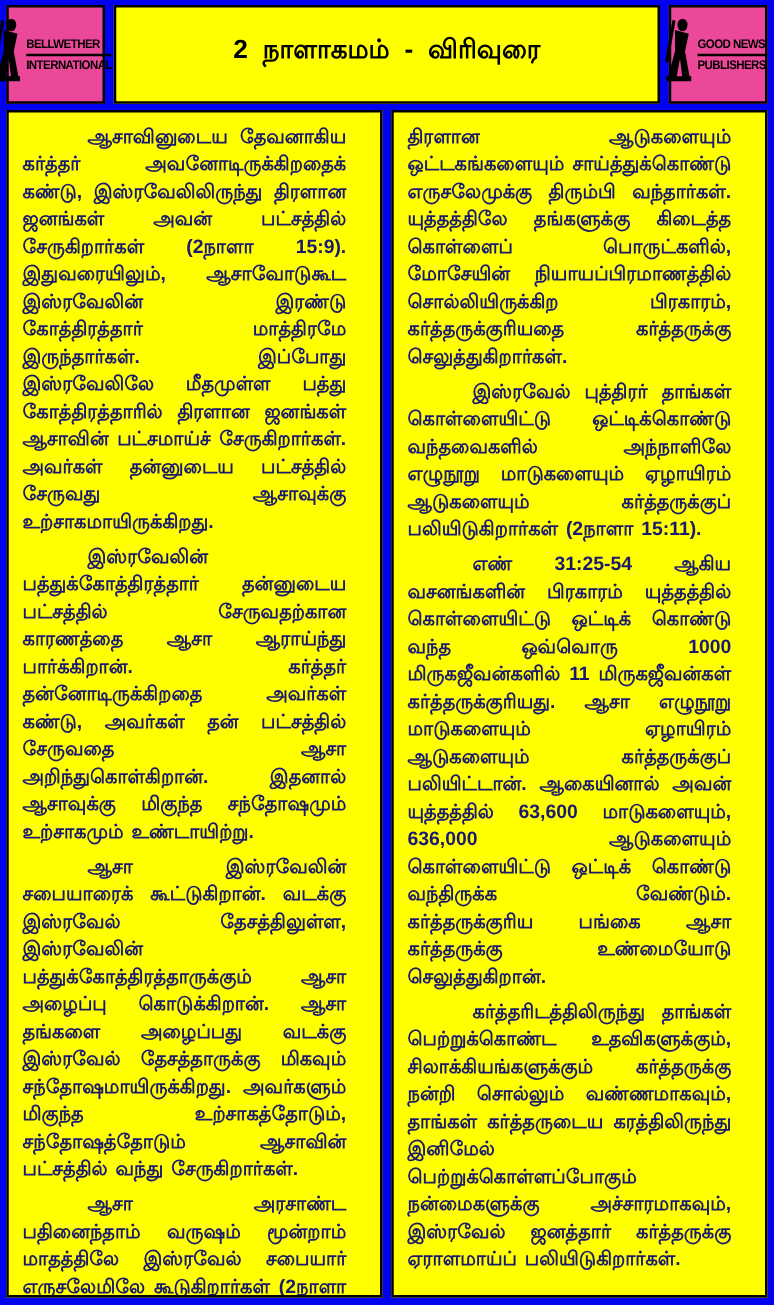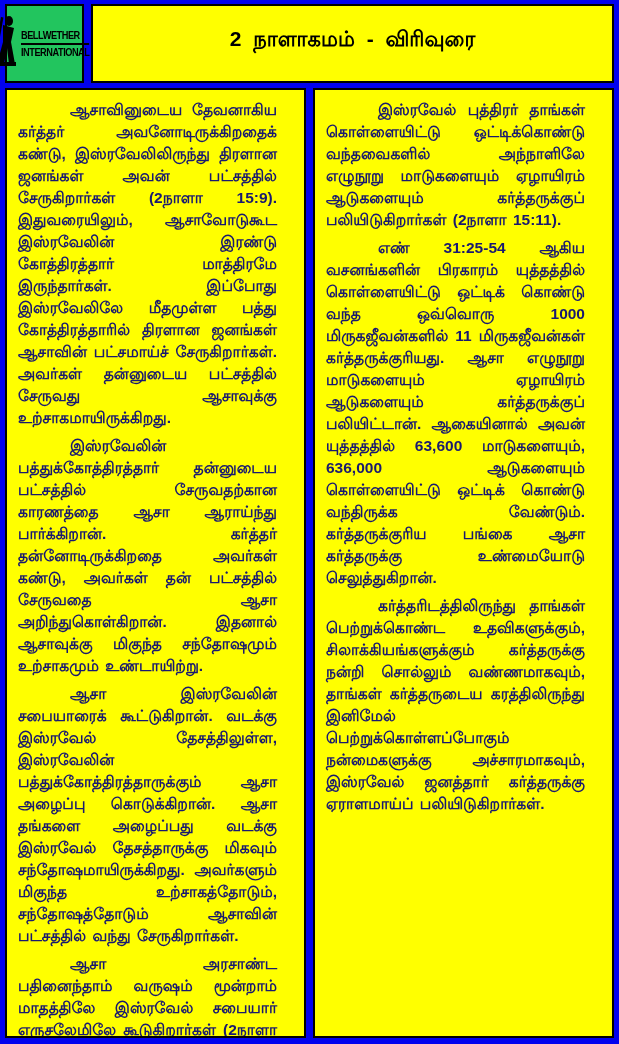--- a/index.html
+++ b/index.html
@@ -17,21 +17,21 @@
   }
   
   .header{
     display:flex;
     gap:7px;
     height:79px;
   }
   .logo-box{
     width:79px;
     box-sizing:border-box;
-    background:#22c55e;
+    background:#ec4899;
     border:2px solid #000;
     display:flex;
     align-items:center;
     justify-content:center;
     gap:3px;
     padding:2px;
   }
   .logo-figure{flex:0 0 auto;}
   .logo-text{
     display:flex;flex-direction:column;
@@ -116,34 +116,51 @@
       <span class="logo-text">
         <span class="l1">BELLWETHER</span>
         <span class="l2">INTERNATIONAL</span>
       </span>
     </div>
 
     <div class="title-box">
       <div class="title-tamil">2 நாளாகமம் - விரிவுரை</div>
     </div>
 
+    <div class="logo-box">
+      <span class="logo-figure">
+        <svg width="24" height="52" viewBox="0 0 24 52">
+          <g fill="#000">
+            <ellipse cx="15" cy="5" rx="4" ry="5"></ellipse>
+            <path d="M9 9 L20 12 L17 26 L21 48 L15 48 L13 32 L10 48 L3 48 L9 26 Z"></path>
+            <rect x="4" y="1" width="2.5" height="34" transform="rotate(10 5 18)"></rect>
+            <path d="M2 46 L22 46 L22 50 L2 50 Z"></path>
+          </g>
+        </svg>
+      </span>
+      <span class="logo-text">
+        <span class="l1">GOOD NEWS</span>
+        <span class="l2">PUBLISHERS</span>
+      </span>
+    </div>
 
   </div>
 
   <div class="body-row">
 
     <div class="column">
       <p>ஆசாவினுடைய தேவனாகிய கர்த்தர் அவனோடிருக்கிறதைக் கண்டு, இஸ்ரவேலிலிருந்து திரளான ஜனங்கள் அவன் பட்சத்தில் சேருகிறார்கள் (2நாளா 15:9). இதுவரையிலும், ஆசாவோடுகூட இஸ்ரவேலின் இரண்டு கோத்திரத்தார் மாத்திரமே இருந்தார்கள். இப்போது இஸ்ரவேலிலே மீதமுள்ள பத்து கோத்திரத்தாரில் திரளான ஜனங்கள் ஆசாவின் பட்சமாய்ச் சேருகிறார்கள். அவர்கள் தன்னுடைய பட்சத்தில் சேருவது ஆசாவுக்கு உற்சாகமாயிருக்கிறது.</p>
       <p>இஸ்ரவேலின் பத்துக்கோத்திரத்தார் தன்னுடைய பட்சத்தில் சேருவதற்கான காரணத்தை ஆசா ஆராய்ந்து பார்க்கிறான். கர்த்தர் தன்னோடிருக்கிறதை அவர்கள் கண்டு, அவர்கள் தன் பட்சத்தில் சேருவதை ஆசா அறிந்துகொள்கிறான். இதனால் ஆசாவுக்கு மிகுந்த சந்தோஷமும் உற்சாகமும் உண்டாயிற்று.</p>
       <p>ஆசா இஸ்ரவேலின் சபையாரைக் கூட்டுகிறான். வடக்கு இஸ்ரவேல் தேசத்திலுள்ள, இஸ்ரவேலின் பத்துக்கோத்திரத்தாருக்கும் ஆசா அழைப்பு கொடுக்கிறான். ஆசா தங்களை அழைப்பது வடக்கு இஸ்ரவேல் தேசத்தாருக்கு மிகவும் சந்தோஷமாயிருக்கிறது. அவர்களும் மிகுந்த உற்சாகத்தோடும், சந்தோஷத்தோடும் ஆசாவின் பட்சத்தில் வந்து சேருகிறார்கள்.</p>
       <p>ஆசா அரசாண்ட பதினைந்தாம் வருஷம் மூன்றாம் மாதத்திலே இஸ்ரவேல் சபையார் எருசலேமிலே கூடுகிறார்கள் (2நாளா 15:10). இஸ்ரவேல் புத்திரர் மூன்றாம் மாதத்திலே பெந்தெகொஸ்தே பண்டிகையை ஆசரிப்பது வழக்கம். ஆசா ஒருவேளை இஸ்ரவேல் சபையார் எல்லோரையும், பெந்தெகொஸ்தே பண்டிகையின்போது கூட்டிச்சேர்த்திருக்கலாம் என்று வேதபண்டிதர்கள் சொல்லுகிறார்கள்.</p>
 
     </div>
 
     <div class="column">
+      <p class="no-indent">திரளான ஆடுகளையும் ஒட்டகங்களையும் சாய்த்துக்கொண்டு எருசலேமுக்கு திரும்பி வந்தார்கள். யுத்தத்திலே தங்களுக்கு கிடைத்த கொள்ளைப் பொருட்களில், மோசேயின் நியாயப்பிரமாணத்தில் சொல்லியிருக்கிற பிரகாரம், கர்த்தருக்குரியதை கர்த்தருக்கு செலுத்துகிறார்கள்.</p>
       <p>இஸ்ரவேல் புத்திரர் தாங்கள் கொள்ளையிட்டு ஒட்டிக்கொண்டு வந்தவைகளில் அந்நாளிலே எழுநூறு மாடுகளையும் ஏழாயிரம் ஆடுகளையும் கர்த்தருக்குப் பலியிடுகிறார்கள் (2நாளா 15:11).</p>
       <p>எண் 31:25-54 ஆகிய வசனங்களின் பிரகாரம் யுத்தத்தில் கொள்ளையிட்டு ஒட்டிக் கொண்டு வந்த ஒவ்வொரு 1000 மிருகஜீவன்களில் 11 மிருகஜீவன்கள் கர்த்தருக்குரியது. ஆசா எழுநூறு மாடுகளையும் ஏழாயிரம் ஆடுகளையும் கர்த்தருக்குப் பலியிட்டான். ஆகையினால் அவன் யுத்தத்தில் 63,600 மாடுகளையும், 636,000 ஆடுகளையும் கொள்ளையிட்டு ஒட்டிக் கொண்டு வந்திருக்க வேண்டும். கர்த்தருக்குரிய பங்கை ஆசா கர்த்தருக்கு உண்மையோடு செலுத்துகிறான்.</p>
       <p>கர்த்தரிடத்திலிருந்து தாங்கள் பெற்றுக்கொண்ட உதவிகளுக்கும், சிலாக்கியங்களுக்கும் கர்த்தருக்கு நன்றி சொல்லும் வண்ணமாகவும், தாங்கள் கர்த்தருடைய கரத்திலிருந்து இனிமேல் பெற்றுக்கொள்ளப்போகும் நன்மைகளுக்கு அச்சாரமாகவும், இஸ்ரவேல் ஜனத்தார் கர்த்தருக்கு ஏராளமாய்ப் பலியிடுகிறார்கள்.</p>
 
     </div>
 
   </div>
 
 </div>
 

